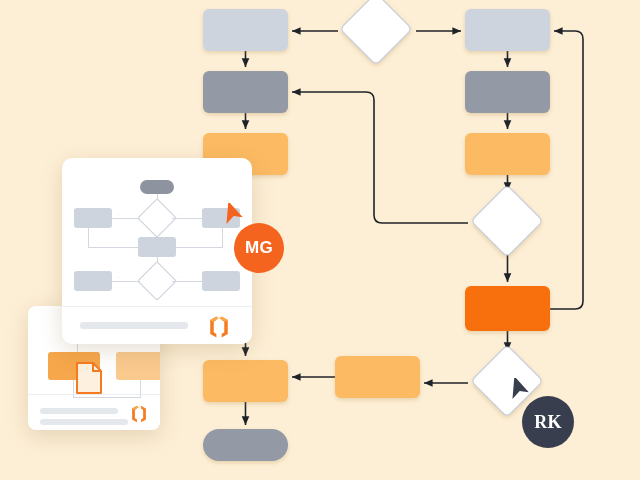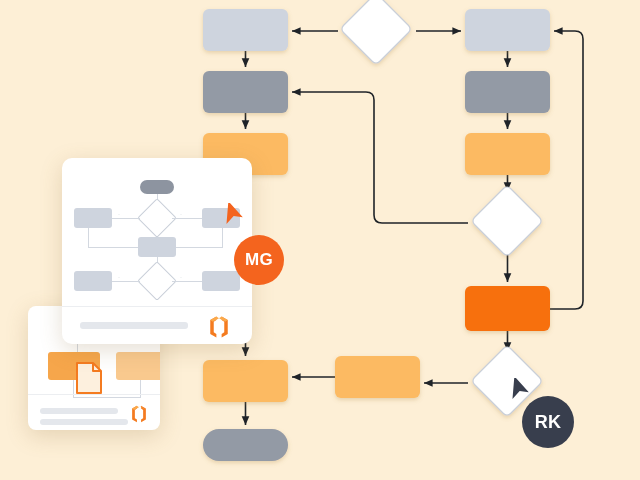--- a/index.html
+++ b/index.html
@@ -14,25 +14,25 @@
 
   
   .cursor{position:absolute;}
   .cursor .bubble{
     position:absolute;border-radius:50%;
     display:flex;align-items:center;justify-content:center;
     color:#ffffff;font-weight:bold;letter-spacing:.3px;
     font-family:"Liberation Sans", sans-serif;
   }
   #cursor-mg{left:222px;top:203px;}
-  #cursor-mg .bubble{left:12px;top:32px;width:50px;height:50px;
+  #cursor-mg .bubble{left:12px;top:20px;width:50px;height:50px;
     background:#f4641e;font-size:17px;}
   #cursor-rk{left:508px;top:378px;}
   #cursor-rk .bubble{left:14px;top:18px;width:52px;height:52px;
-    background:#383e4d;font-size:18px;}
+    background:#383e4d;font-size:18px;font-family:Liberation Serif, serif;}
 
   
   .card{
     position:absolute;background:#ffffff;border-radius:8px;
     box-shadow:0 6px 22px rgba(140,110,60,.22);
     overflow:hidden;
   }
   #card-back{left:28px;top:306px;width:132px;height:124px;}
   #card-front{left:62px;top:158px;width:190px;height:186px;border-radius:10px;}
   .card-body{position:relative;width:100%;}

